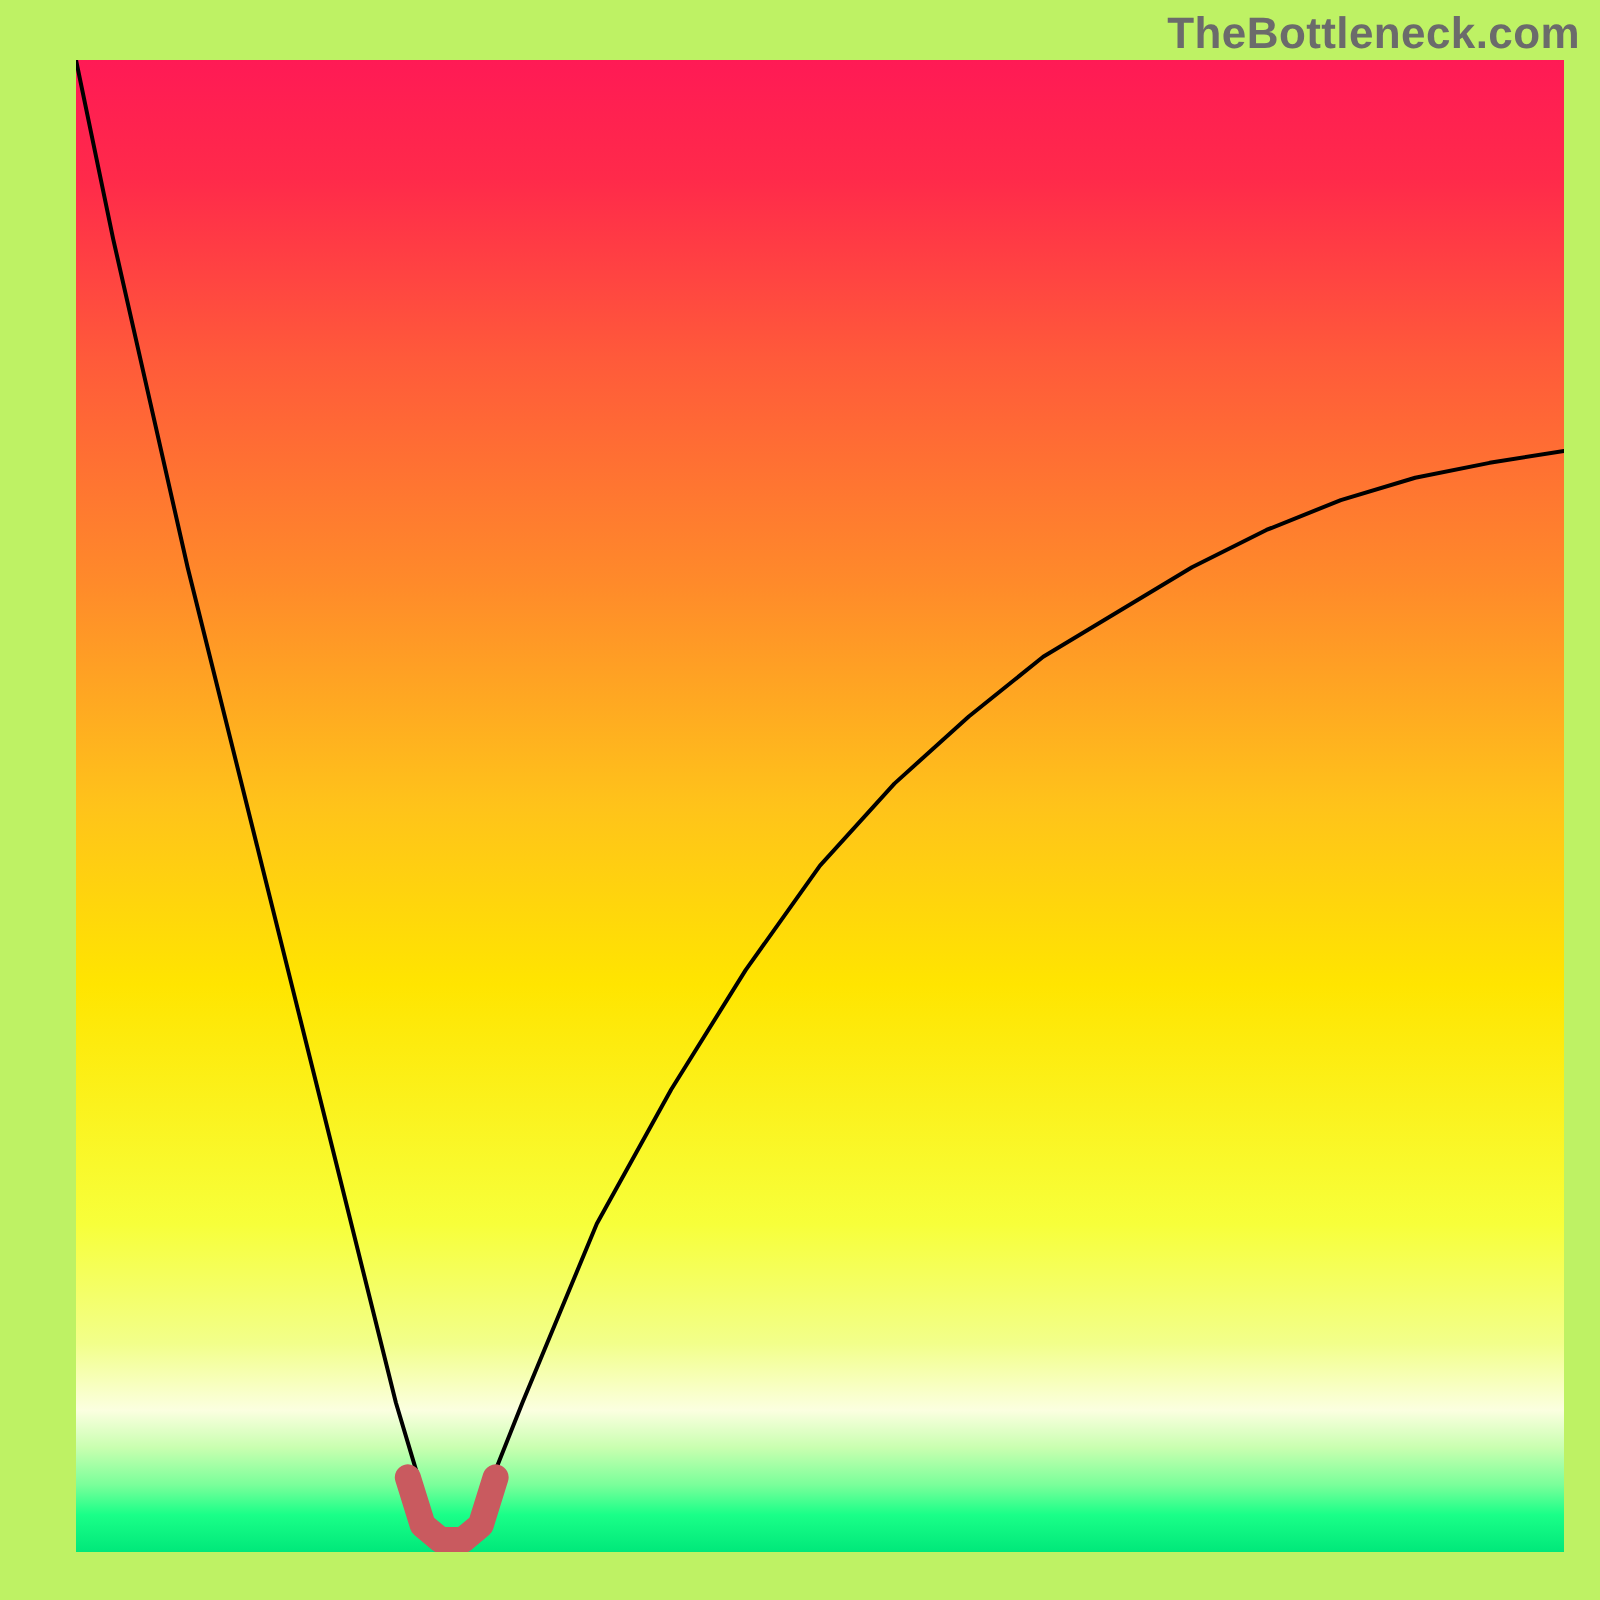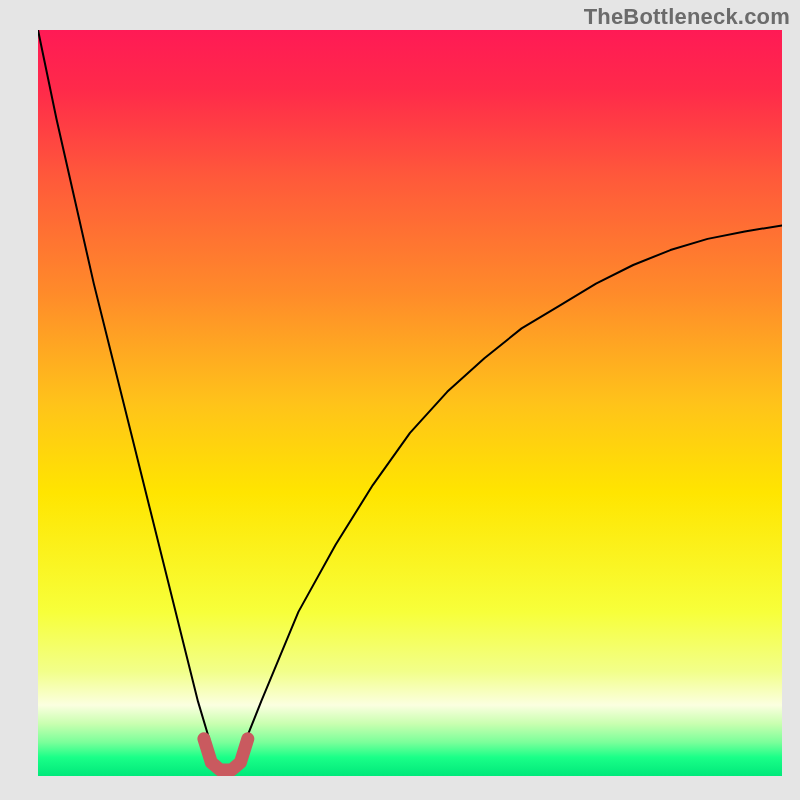--- a/index.html
+++ b/index.html
@@ -10,21 +10,21 @@
     overflow: hidden;
     background: #000;
     font-family: Arial, Helvetica, sans-serif;
   }
   .frame {
     position: absolute;
     left: 0;
     top: 0;
     width: 800px;
     height: 800px;
-    background: #e5e5e5;
+    background: #bef264;
   }
   .plot {
     position: absolute;
     box-sizing: border-box;
   }
   .watermark {
     position: absolute;
     top: 4px;
     right: 10px;
     font-size: 22px;

